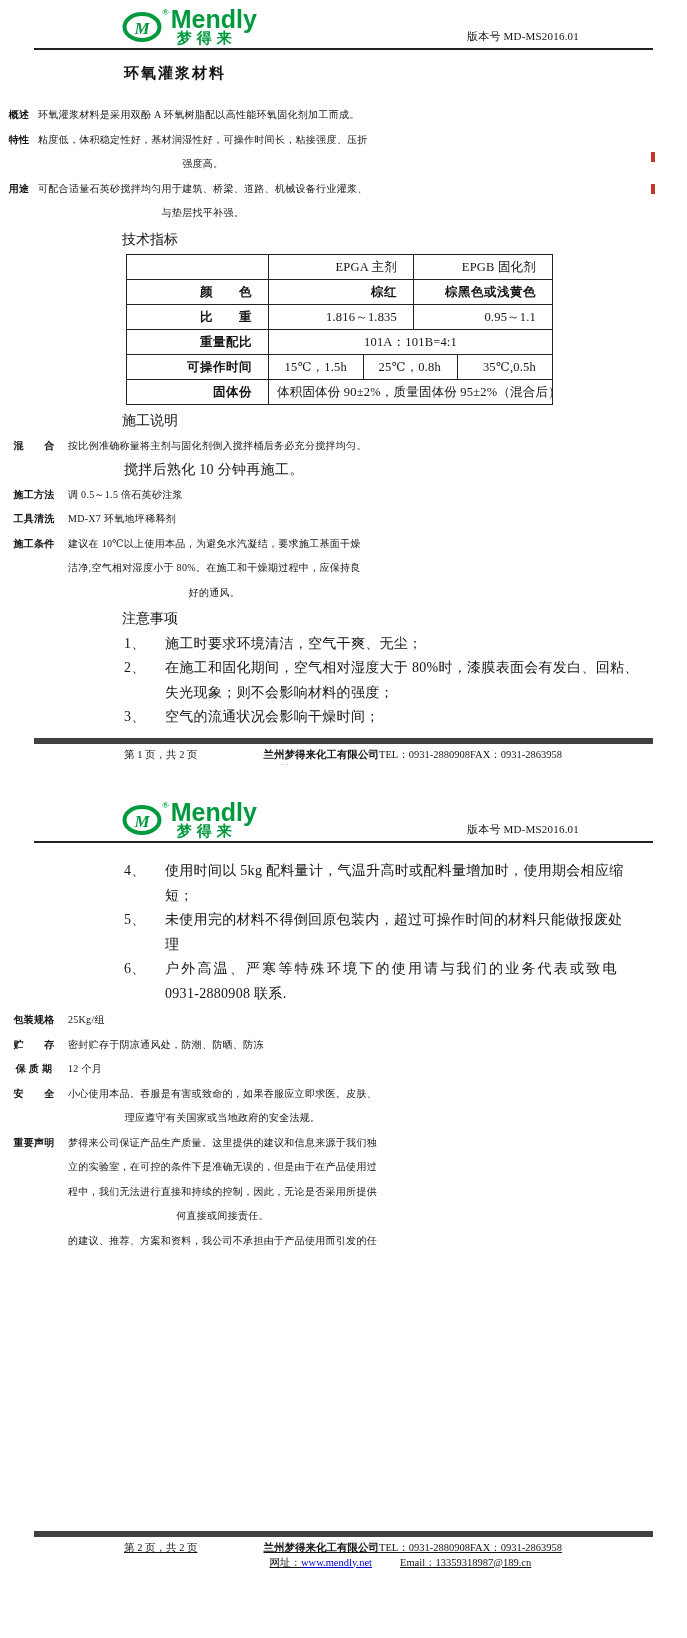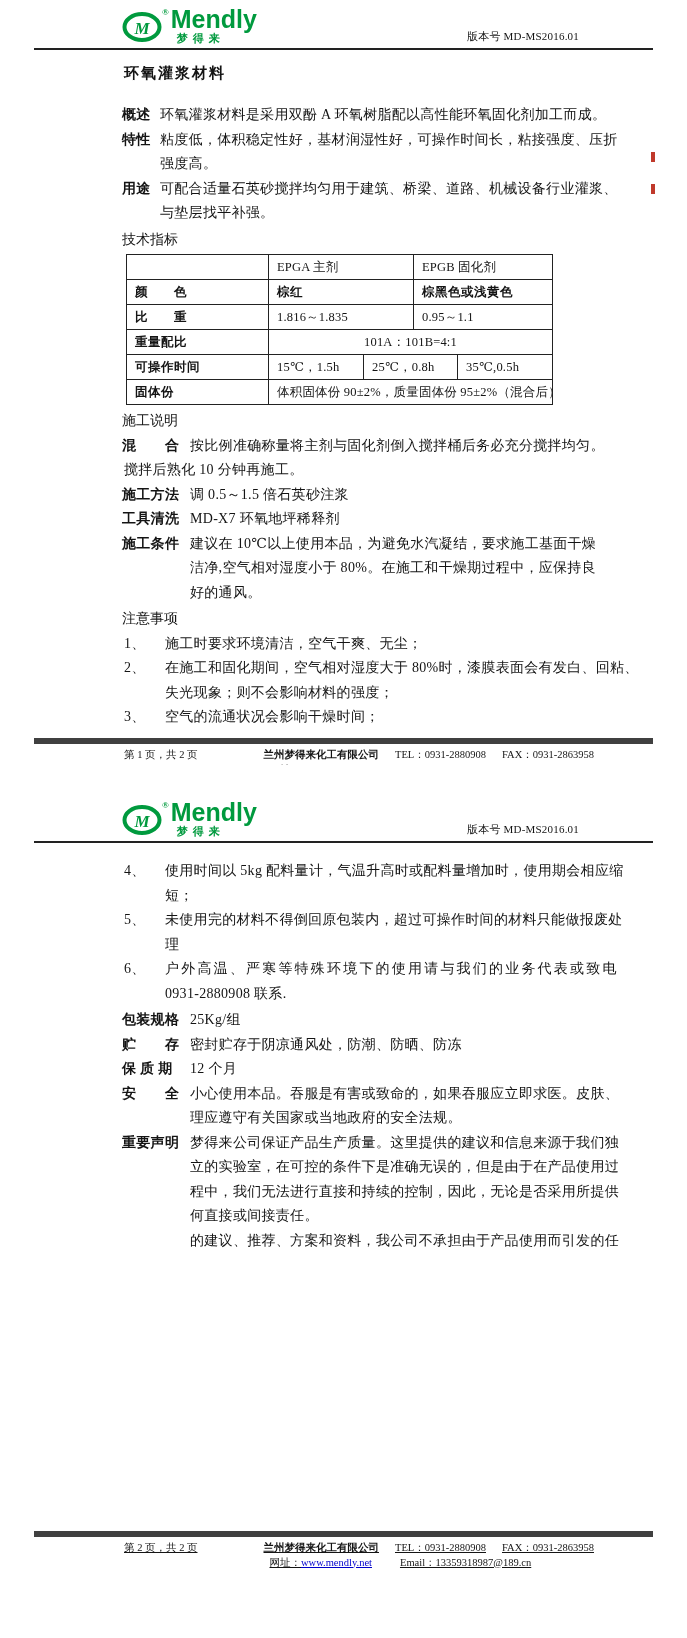--- a/index.html
+++ b/index.html
@@ -13,59 +13,59 @@
 
   
   .doc-header { height:50px; margin:0 34px; border-bottom:2px solid #222;
                 display:flex; justify-content:space-between; align-items:flex-end; }
   .page2 .doc-header { margin-top:28px; }
   .logo { display:flex; margin-left:88px; align-items:flex-start; }
   .emblem { color:var(--green); display:block; }
   .reg { font-size:9px; color:var(--green); font-weight:bold; margin:-2px 2px 0 0; }
   .brand-en { font-size:25px; font-weight:bold; line-height:21px;
               font-family:"Liberation Sans","DejaVu Sans",sans-serif; color:var(--green); }
-  .brand-cn { font-size:11px; font-weight:bold; letter-spacing:5px; color:var(--green);
+  .brand-cn { font-size:15px; font-weight:bold; letter-spacing:5px; color:var(--green);
               line-height:16px; margin:0 0 2px 6px; }
   .version { font-size:11px; margin:0 74px 4px 0; letter-spacing:0.2px; }
 
   
   .title { margin:14px 0 0 124px; font-size:15px; letter-spacing:2px; font-weight:bold; }
 
   
-  .row  { display:flex; margin-left:122px; line-height:24.5px; font-size:14px; letter-spacing:0.3px; }
+  .row  { display:flex; line-height:24.5px; font-size:10px; letter-spacing:0.3px;text-align:center; }
   .row .lbl { font-weight:bold; flex:none; }
   .lbl38 .lbl { width:38px; }
   .lbl68 .lbl { width:68px; }
   .line { white-space:nowrap; }
   .section-h { margin-left:122px; font-weight:normal; font-size:14px; line-height:24.5px; }
   .cont-line { margin-left:124px; line-height:24.5px; font-size:14px; letter-spacing:0.3px; }
   .mt20 { margin-top:20px; } .mt16 { margin-top:16px; }
   .mt4  { margin-top:4px; }  .mt2  { margin-top:2px; }
 
   
   .tech { border-collapse:collapse; margin:2px 0 0 126px; table-layout:fixed; width:426px;
           font-size:12.5px; }
-  .tech td { border:1px solid #222; height:25px; padding:0 8px 0 8px; white-space:nowrap;
-             overflow:hidden; letter-spacing:0.2px; }
+  .tech td { border:1px solid #222; height:25px; padding:0 16px 0 8px; white-space:nowrap;
+             overflow:hidden; letter-spacing:0.2px;text-align:right; }
   .tech td.b { font-weight:bold; letter-spacing:0.5px; }
   .tech td.center { text-align:center; padding:0; }
 
   
   .nrow { display:flex; margin-left:124px; line-height:24.5px; font-size:14px; letter-spacing:0.3px; }
   .nrow .num { flex:none; width:41px; }
   .sp { letter-spacing:2.2px; }
 
   
   .doc-footer { position:absolute; left:34px; width:619px; border-top:6px solid #404040; }
   .page1 .doc-footer { top:738px; }
   .page2 .doc-footer { top:766px;text-decoration:underline; }
   .fbody { display:flex; padding-top:4px; font-size:10.5px; line-height:14.5px; }
   .fpage { margin-left:90px; flex:none; }
   .fcontact { margin-left:66px; }
-  .fline { display:flex; gap:16px; }
+  .fline { display:flex; }
   .fline.second { padding-left:6px; gap:28px; }
   .fcompany { font-weight:bold; }
   .weblink { color:#0000cc; text-decoration:underline; cursor:pointer; }
 
   .mark { position:absolute; width:4px; height:10px; background:var(--red); }
 </style>
 </head>
 <body>
 
 <div class="sheet">

